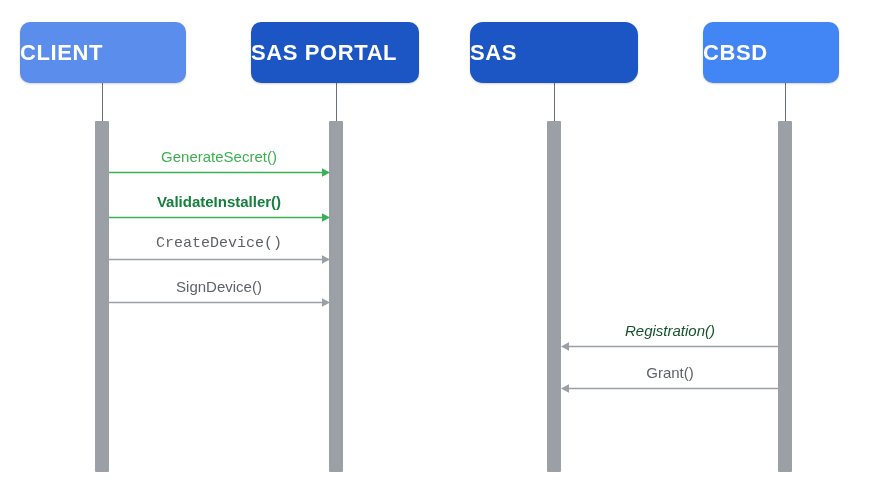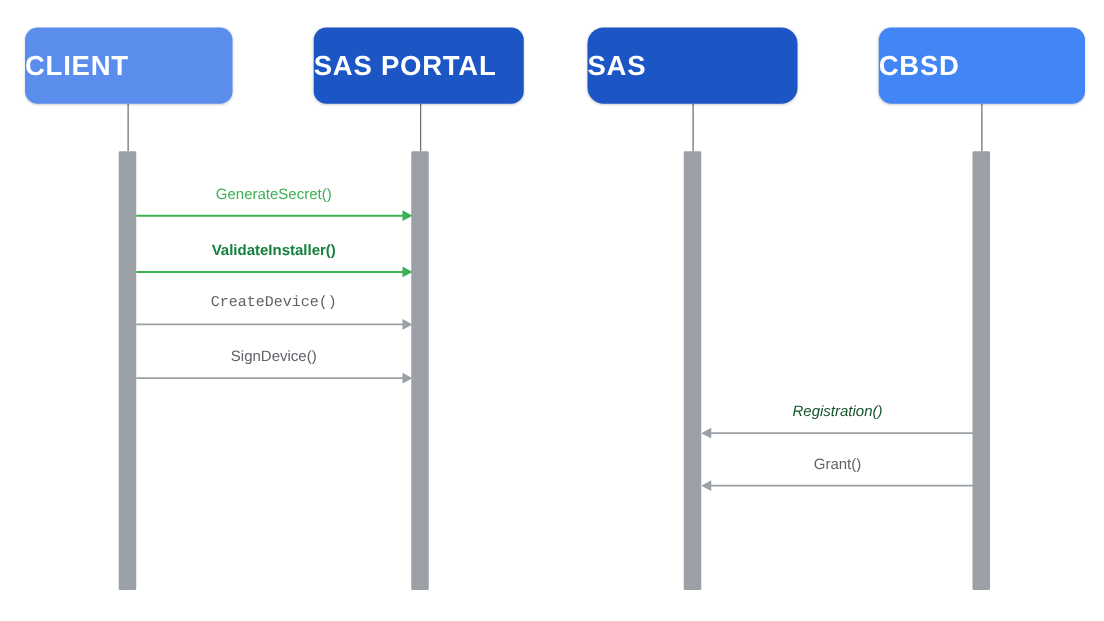--- a/index.html
+++ b/index.html
@@ -38,21 +38,21 @@
     width: 1px;
     background: #6b7076;
   }
   .activation {
     position: absolute;
     background: #9aa0a6;
     border-radius: 1px;
   }
   .msg-label {
     position: absolute;
-    font-size: 12px;
+    font-size: 15px;
     white-space: nowrap;
     text-align: center;
     user-select: none;
   }
   .msg-label.green { color: #3cb054; }
   .msg-label.gray  { color: #5f6368; }
 
   .msg-arrow {
     position: absolute;
     height: 11px;
@@ -74,21 +74,21 @@
     <div class="actor-box" style="left: 251px; top: 22px; width: 168px; height: 61px; background: rgb(27, 86, 196); color: rgb(255, 255, 255);">
       <span>SAS PORTAL</span>
     </div>
     <div class="lifeline" style="left: 554px; top: 83px; height: 38px; background: rgb(107, 112, 118);"></div>
     <div class="activation" style="left: 547px; top: 121px; width: 14px; height: 351px; background: rgb(154, 160, 166);"></div>
     <div class="actor-box" style="left: 470px; top: 22px; width: 168px; height: 61px; background: rgb(27, 86, 196); color: rgb(255, 255, 255); border-radius: 13px;">
       <span>SAS</span>
     </div>
     <div class="lifeline" style="left: 785px; top: 83px; height: 38px; background: rgb(107, 112, 118);"></div>
     <div class="activation" style="left: 778px; top: 121px; width: 14px; height: 351px; background: rgb(154, 160, 166);"></div>
-    <div class="actor-box" style="left: 703px; top: 22px; width: 165px; height: 61px; background: rgb(66, 133, 244); color: rgb(255, 255, 255);">
+    <div class="actor-box" style="left: 703px; top: 22px; width: 136px; height: 61px; background: rgb(66, 133, 244); color: rgb(255, 255, 255);">
       <span>CBSD</span>
     </div>
     <div class="msg-arrow" style="left: 109px; top: 167px; width: 221px;">
       <svg width="221" height="11" viewBox="0 0 221 11">
         <line x1="0" y1="5.5" x2="215" y2="5.5" stroke="#3cb054" stroke-width="1.6"></line>
         <path d="M 221 5.5 L 213 1.2 L 213 9.8 Z" fill="#3cb054"></path>
       </svg>
     </div>
     <div class="msg-label green" style="left: 69px; top: 148px; width: 300px; color: rgb(60, 176, 84);">GenerateSecret()</div>
     <div class="msg-arrow" style="left: 109px; top: 212px; width: 221px;">

